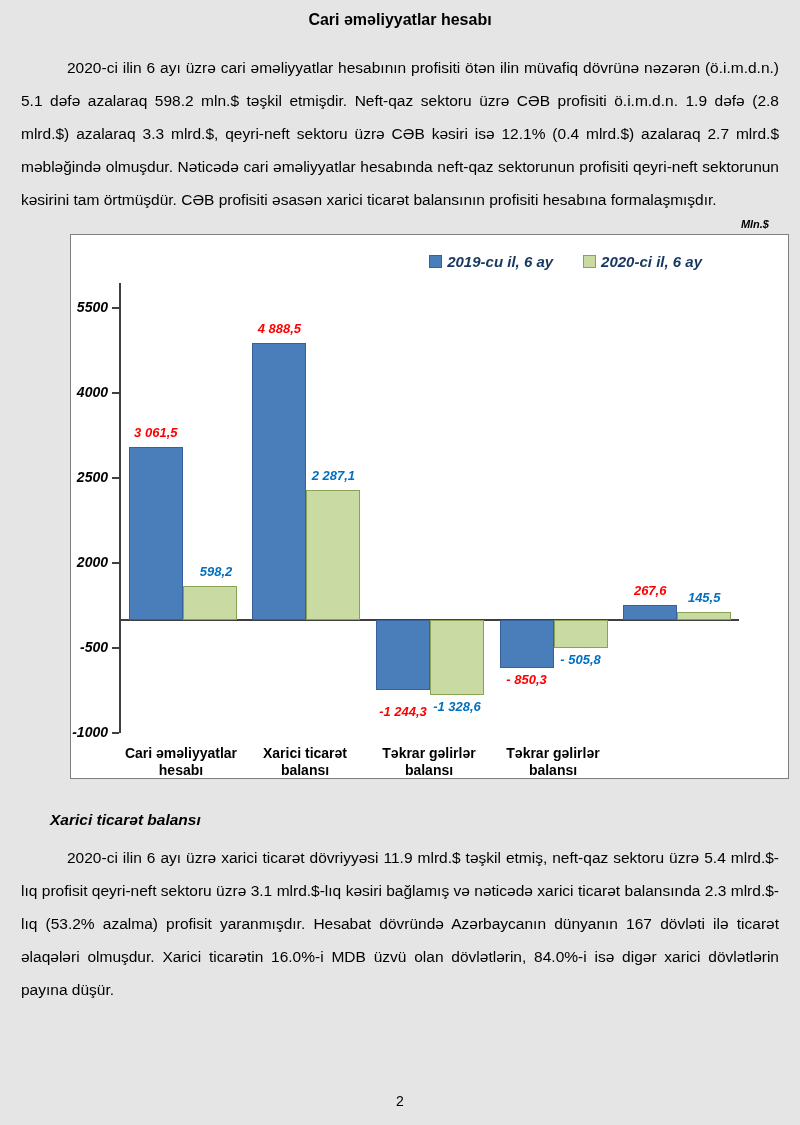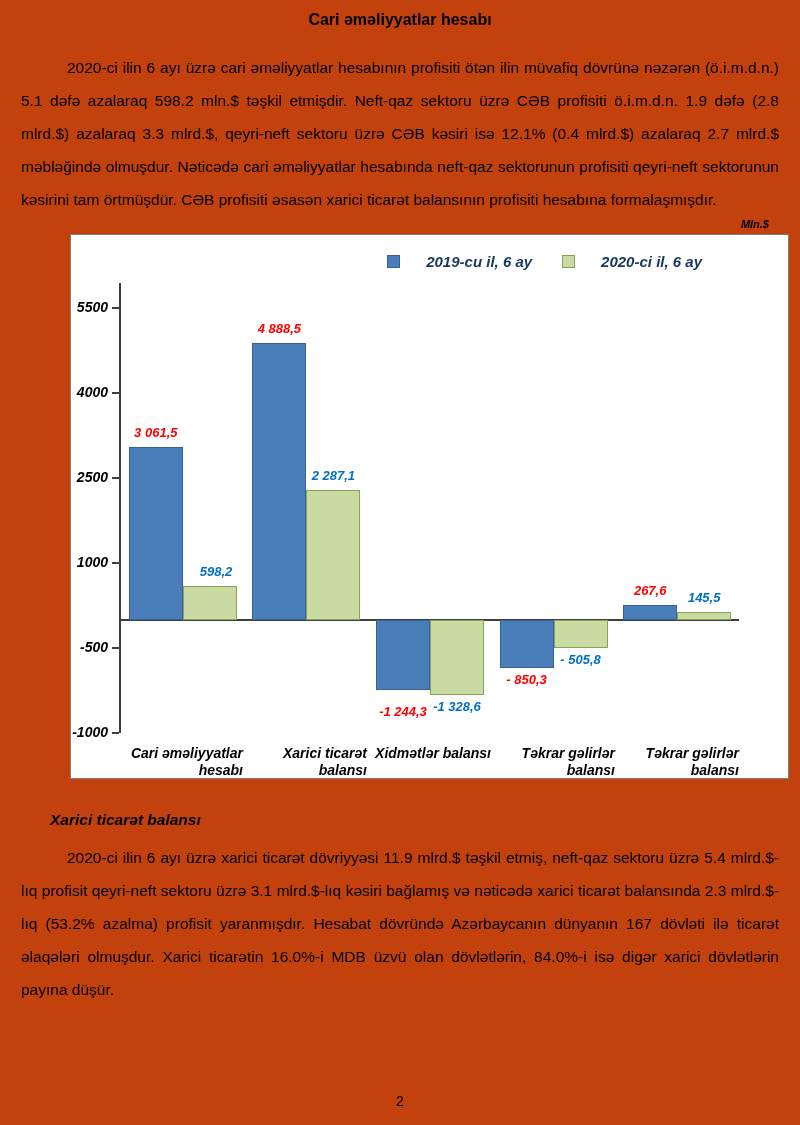--- a/index.html
+++ b/index.html
@@ -1,35 +1,35 @@
 <!DOCTYPE html>
 <html><head>
 <meta charset="utf-8">
 <style>
   * { margin:0; padding:0; box-sizing:border-box; }
   html, body { background:#ffffff; }
   body { font-family:"Liberation Sans", sans-serif; }
-  .page { width:800px; height:1125px; background:#c2410c; position:relative; padding:10px 21px 0 21px; overflow:hidden; color:#000; }
+  .page { width:800px; height:1125px; background:#e5e5e5; position:relative; padding:10px 21px 0 21px; overflow:hidden; color:#000; }
   .title { font-size:16px; font-weight:bold; text-align:center; line-height:19px; }
   .body-text { margin-top:22px; font-size:15.5px; line-height:33px; text-align:justify; text-indent:46px; }
   .body-text.mt12 { margin-top:12px; }
   .unit-label { margin-top:2px; text-align:right; padding-right:10px; font-size:11px; font-weight:bold; font-style:italic; }
   .chart-box { position:relative; margin-left:49px; margin-top:4px; width:719px; height:545px; border:1px solid #7f7f7f; background:#fff; }
   .legend { position:absolute; top:18px; right:86px; display:flex; gap:30px; }
-  .legend-item { display:flex; align-items:center; gap:26px; }
+  .legend-item { display:flex; align-items:center; gap:5px; }
   .legend-swatch { width:13px; height:13px; border:1px solid #000; flex:0 0 auto; }
   .legend-label { font-size:15px; font-weight:bold; font-style:italic; }
   .plot { position:absolute; left:48px; top:48px; width:620px; height:450px; border-left:2px solid #3f3f3f; }
   .zero-line { position:absolute; left:0; width:100%; height:2px; background:#3f3f3f; }
   .ytick-mark { position:absolute; width:7px; height:2px; background:#3f3f3f; }
   .ytick-label { position:absolute; font-size:14px; font-weight:bold; font-style:italic; color:#000; white-space:nowrap; }
   .bar { position:absolute; }
   .bar-label { position:absolute; transform:translateX(-50%); font-size:13px; font-weight:bold; font-style:italic; white-space:nowrap; }
   .cat-labels { position:absolute; left:48px; top:510px; width:620px; display:flex; }
-  .cat-label { width:124px; text-align:right; font-size:14px; font-weight:bold; font-style:italic; line-height:17px; white-space:pre-line; color:#000; }
+  .cat-label { width:124px; text-align:center; font-size:14px; font-weight:bold; line-height:17px; white-space:pre-line; color:#000; }
   .section-heading { margin-top:32px; margin-left:29px; font-size:15.5px; font-weight:bold; font-style:italic; }
   .page-number { position:absolute; bottom:16px; left:0; width:100%; text-align:center; font-size:14px; }
 </style>
 </head>
 <body>
 
 <div class="page">
 
   <div class="title">Cari əməliyyatlar hesabı</div>
 
@@ -50,21 +50,21 @@
       </div>
     <div class="plot" id="plot">
         <div class="zero-line" style="top: 335.792px;"></div>
         <div class="ytick-mark" style="top: 24.4717px; left: -9px;"></div>
         <div class="ytick-label" style="top: 16.4717px; right: calc(100% + 13px);">5500</div>
         <div class="ytick-mark" style="top: 109.377px; left: -9px;"></div>
         <div class="ytick-label" style="top: 101.377px; right: calc(100% + 13px);">4000</div>
         <div class="ytick-mark" style="top: 194.283px; left: -9px;"></div>
         <div class="ytick-label" style="top: 186.283px; right: calc(100% + 13px);">2500</div>
         <div class="ytick-mark" style="top: 279.189px; left: -9px;"></div>
-        <div class="ytick-label" style="top: 271.189px; right: calc(100% + 13px);">1000</div>
+        <div class="ytick-label" style="top: 271.189px; right: calc(100% + 13px);">2000</div>
         <div class="ytick-mark" style="top: 364.094px; left: -9px;"></div>
         <div class="ytick-label" style="top: 356.094px; right: calc(100% + 13px);">-500</div>
         <div class="ytick-mark" style="top: 449px; left: -9px;"></div>
         <div class="ytick-label" style="top: 441px; right: calc(100% + 13px);">-1000</div>
         <div class="bar" style="left: 7.8px; width: 54px; height: 173.292px; top: 163.5px; background: rgb(74, 126, 187); border: 1px solid rgb(55, 97, 155);"></div>
         <div class="bar-label" style="color: rgb(255, 0, 0); left: 34.8px; top: 141.5px;">3 061,5</div>
         <div class="bar" style="left: 131.4px; width: 54px; height: 276.708px; top: 60.0849px; background: rgb(74, 126, 187); border: 1px solid rgb(55, 97, 155);"></div>
         <div class="bar-label" style="color: rgb(255, 0, 0); left: 158.4px; top: 38.0849px;">4 888,5</div>
         <div class="bar" style="left: 255px; width: 54px; height: 70.4321px; top: 336.792px; background: rgb(74, 126, 187); border: 1px solid rgb(55, 97, 155);"></div>
         <div class="bar-label" style="color: rgb(255, 0, 0); left: 282px; top: 421px;">-1 244,3</div>
@@ -81,21 +81,20 @@
         <div class="bar" style="left: 432.6px; width: 54px; height: 28.6302px; top: 336.792px; background: rgb(201, 219, 163); border: 1px solid rgb(137, 162, 84);"></div>
         <div class="bar-label" style="color: rgb(0, 112, 192); left: 459.6px; top: 369.423px;">- 505,8</div>
         <div class="bar" style="left: 556.2px; width: 54px; height: 8.23585px; top: 328.557px; background: rgb(201, 219, 163); border: 1px solid rgb(137, 162, 84);"></div>
         <div class="bar-label" style="color: rgb(0, 112, 192); left: 583.2px; top: 306.557px;">145,5</div>
       </div>
     <div class="cat-labels" id="catlabels">
         <div class="cat-label">Cari əməliyyatlar
 hesabı</div>
         <div class="cat-label">Xarici ticarət
 balansı</div>
-        <div class="cat-label">Xidmətlər balansı</div>
         <div class="cat-label">Təkrar gəlirlər
 balansı</div>
         <div class="cat-label">Təkrar gəlirlər
 balansı</div>
       </div>
   </div>
 
   <div class="section-heading">Xarici ticarət balansı</div>
 
   <p class="body-text mt12">2020-ci ilin 6 ayı üzrə xarici ticarət dövriyyəsi 11.9 mlrd.$ təşkil etmiş, neft-qaz sektoru üzrə 5.4 mlrd.$-lıq profisit qeyri-neft sektoru üzrə 3.1 mlrd.$-lıq kəsiri bağlamış və nəticədə xarici ticarət balansında 2.3 mlrd.$-lıq (53.2% azalma) profisit yaranmışdır. Hesabat dövründə Azərbaycanın dünyanın 167 dövləti ilə ticarət əlaqələri olmuşdur. Xarici ticarətin 16.0%-i MDB üzvü olan dövlətlərin, 84.0%-i isə digər xarici dövlətlərin payına düşür.</p>

